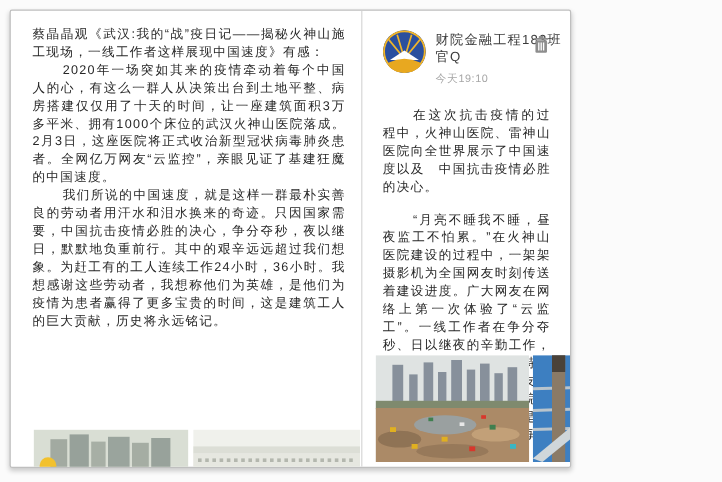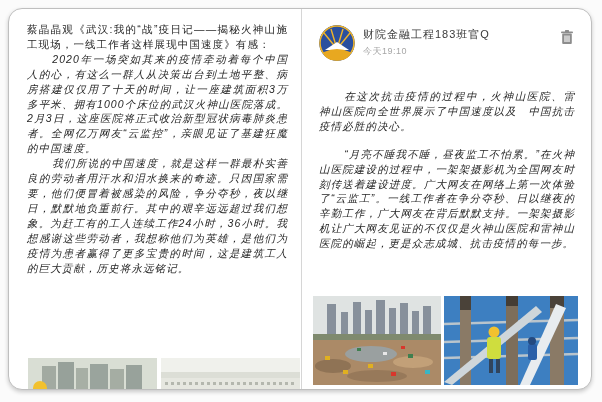--- a/index.html
+++ b/index.html
@@ -3,37 +3,37 @@
 <meta charset="utf-8">
 <style>
   html,body{margin:0;padding:0;}
   body{
     width:602px;height:402px;position:relative;overflow:hidden;
     background:#fbfbfb;
     font-family:"Liberation Sans","DejaVu Sans",sans-serif;
     -webkit-font-smoothing:antialiased;
   }
   .card{
-    position:absolute;left:8px;top:8px;width:584px;height:382px;
-    background:#ffffff;border:1px solid #bfbfbf;border-radius:14px;
+    position:absolute;left:8px;top:8px;width:468px;height:382px;
+    background:#ffffff;border:1px solid #bfbfbf;border-radius:2px;
     box-shadow:0 2px 4px rgba(0,0,0,.20);
     overflow:hidden;box-sizing:border-box;
   }
   
   .page-left{
     position:absolute;left:0;top:0;width:293px;height:100%;
     border-right:1px solid #d6d6d6;box-sizing:border-box;
     padding:13px 13px 0 18px;
   }
   .hand{
     color:#272727;font-size:10.5px;line-height:14.9px;letter-spacing:1.1px;
     text-align:justify;
   }
   .hand p{margin:0;}
-  .hand p.indent{text-indent:2.4em;font-style:italic;}
+  .hand p.indent{text-indent:2.4em;}
   
   .page-right{
     position:absolute;left:294px;top:0;right:0;height:100%;
     box-sizing:border-box;
   }
   .post-header{position:relative;height:52px;padding:16px 14px 0 16px;}
   .avatar{
     position:absolute;left:16px;top:16px;width:36px;height:36px;border-radius:50%;
     overflow:hidden;display:block;
   }
@@ -56,21 +56,21 @@
 </style>
 </head>
 <body>
 
 <div class="card">
 
   <div class="page-left">
     <div class="hand">
       <p>蔡晶晶观《武汉:我的“战”疫日记——揭秘火神山施工现场，一线工作者这样展现中国速度》有感：</p>
       <p class="indent">2020年一场突如其来的疫情牵动着每个中国人的心，有这么一群人从决策出台到土地平整、病房搭建仅仅用了十天的时间，让一座建筑面积3万多平米、拥有1000个床位的武汉火神山医院落成。2月3日，这座医院将正式收治新型冠状病毒肺炎患者。全网亿万网友“云监控”，亲眼见证了基建狂魔的中国速度。</p>
-      <p class="indent">我们所说的中国速度，就是这样一群最朴实善良的劳动者用汗水和泪水换来的奇迹。只因国家需要，他们便冒着被感染的风险，争分夺秒，夜以继日，默默地负重前行。其中的艰辛远远超过我们想象。为赶工有的工人连续工作24小时，36小时。我想感谢这些劳动者，我想称他们为英雄，是他们为疫情为患者赢得了更多宝贵的时间，这是建筑工人的巨大贡献，历史将永远铭记。</p>
+      <p class="indent">我们所说的中国速度，就是这样一群最朴实善良的劳动者用汗水和泪水换来的奇迹。只因国家需要，中国抗击疫情必胜的决心，争分夺秒，夜以继日，默默地负重前行。其中的艰辛远远超过我们想象。为赶工有的工人连续工作24小时，36小时。我想感谢这些劳动者，我想称他们为英雄，是他们为疫情为患者赢得了更多宝贵的时间，这是建筑工人的巨大贡献，历史将永远铭记。</p>
     </div>
   </div>
 
   <span class="photo photo-a" role="img" aria-label="工人戴着彩色安全帽，背景是城市高楼">
     <svg viewBox="0 0 129 62" preserveAspectRatio="none">
       <rect width="129" height="62" fill="#d9ded4"></rect>
       <rect x="14" y="8" width="14" height="30" fill="#a2aaa1"></rect>
       <rect x="30" y="4" width="16" height="34" fill="#97a19a"></rect>
       <rect x="48" y="10" width="12" height="28" fill="#a7afa5"></rect>
       <rect x="62" y="6" width="18" height="32" fill="#9aa49d"></rect>

